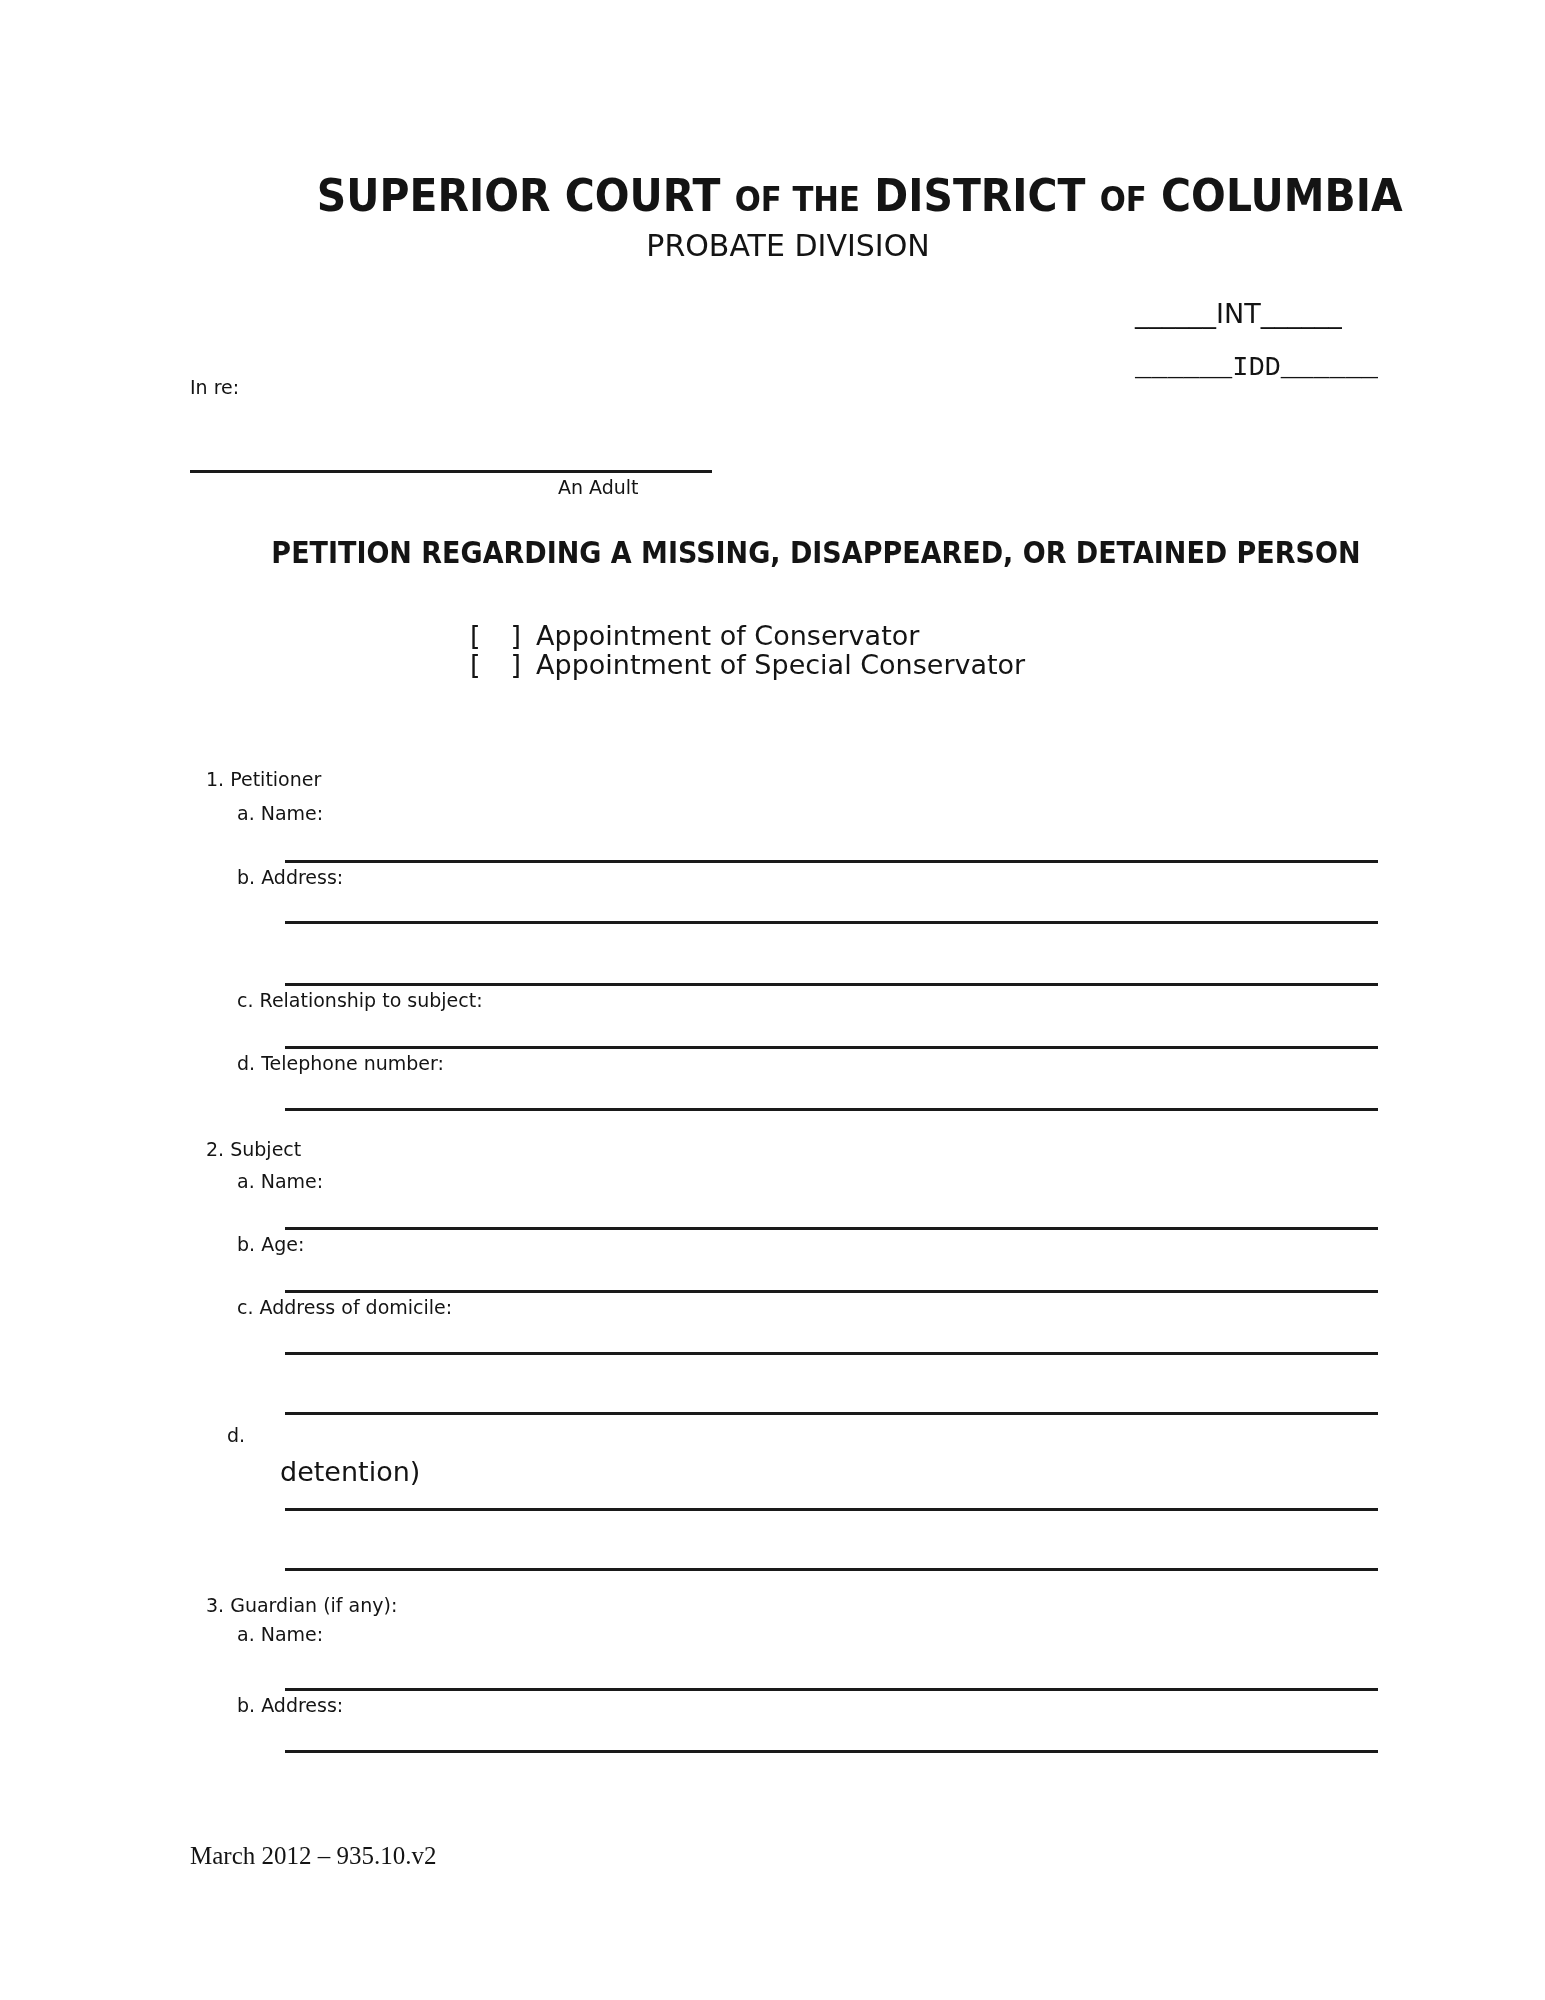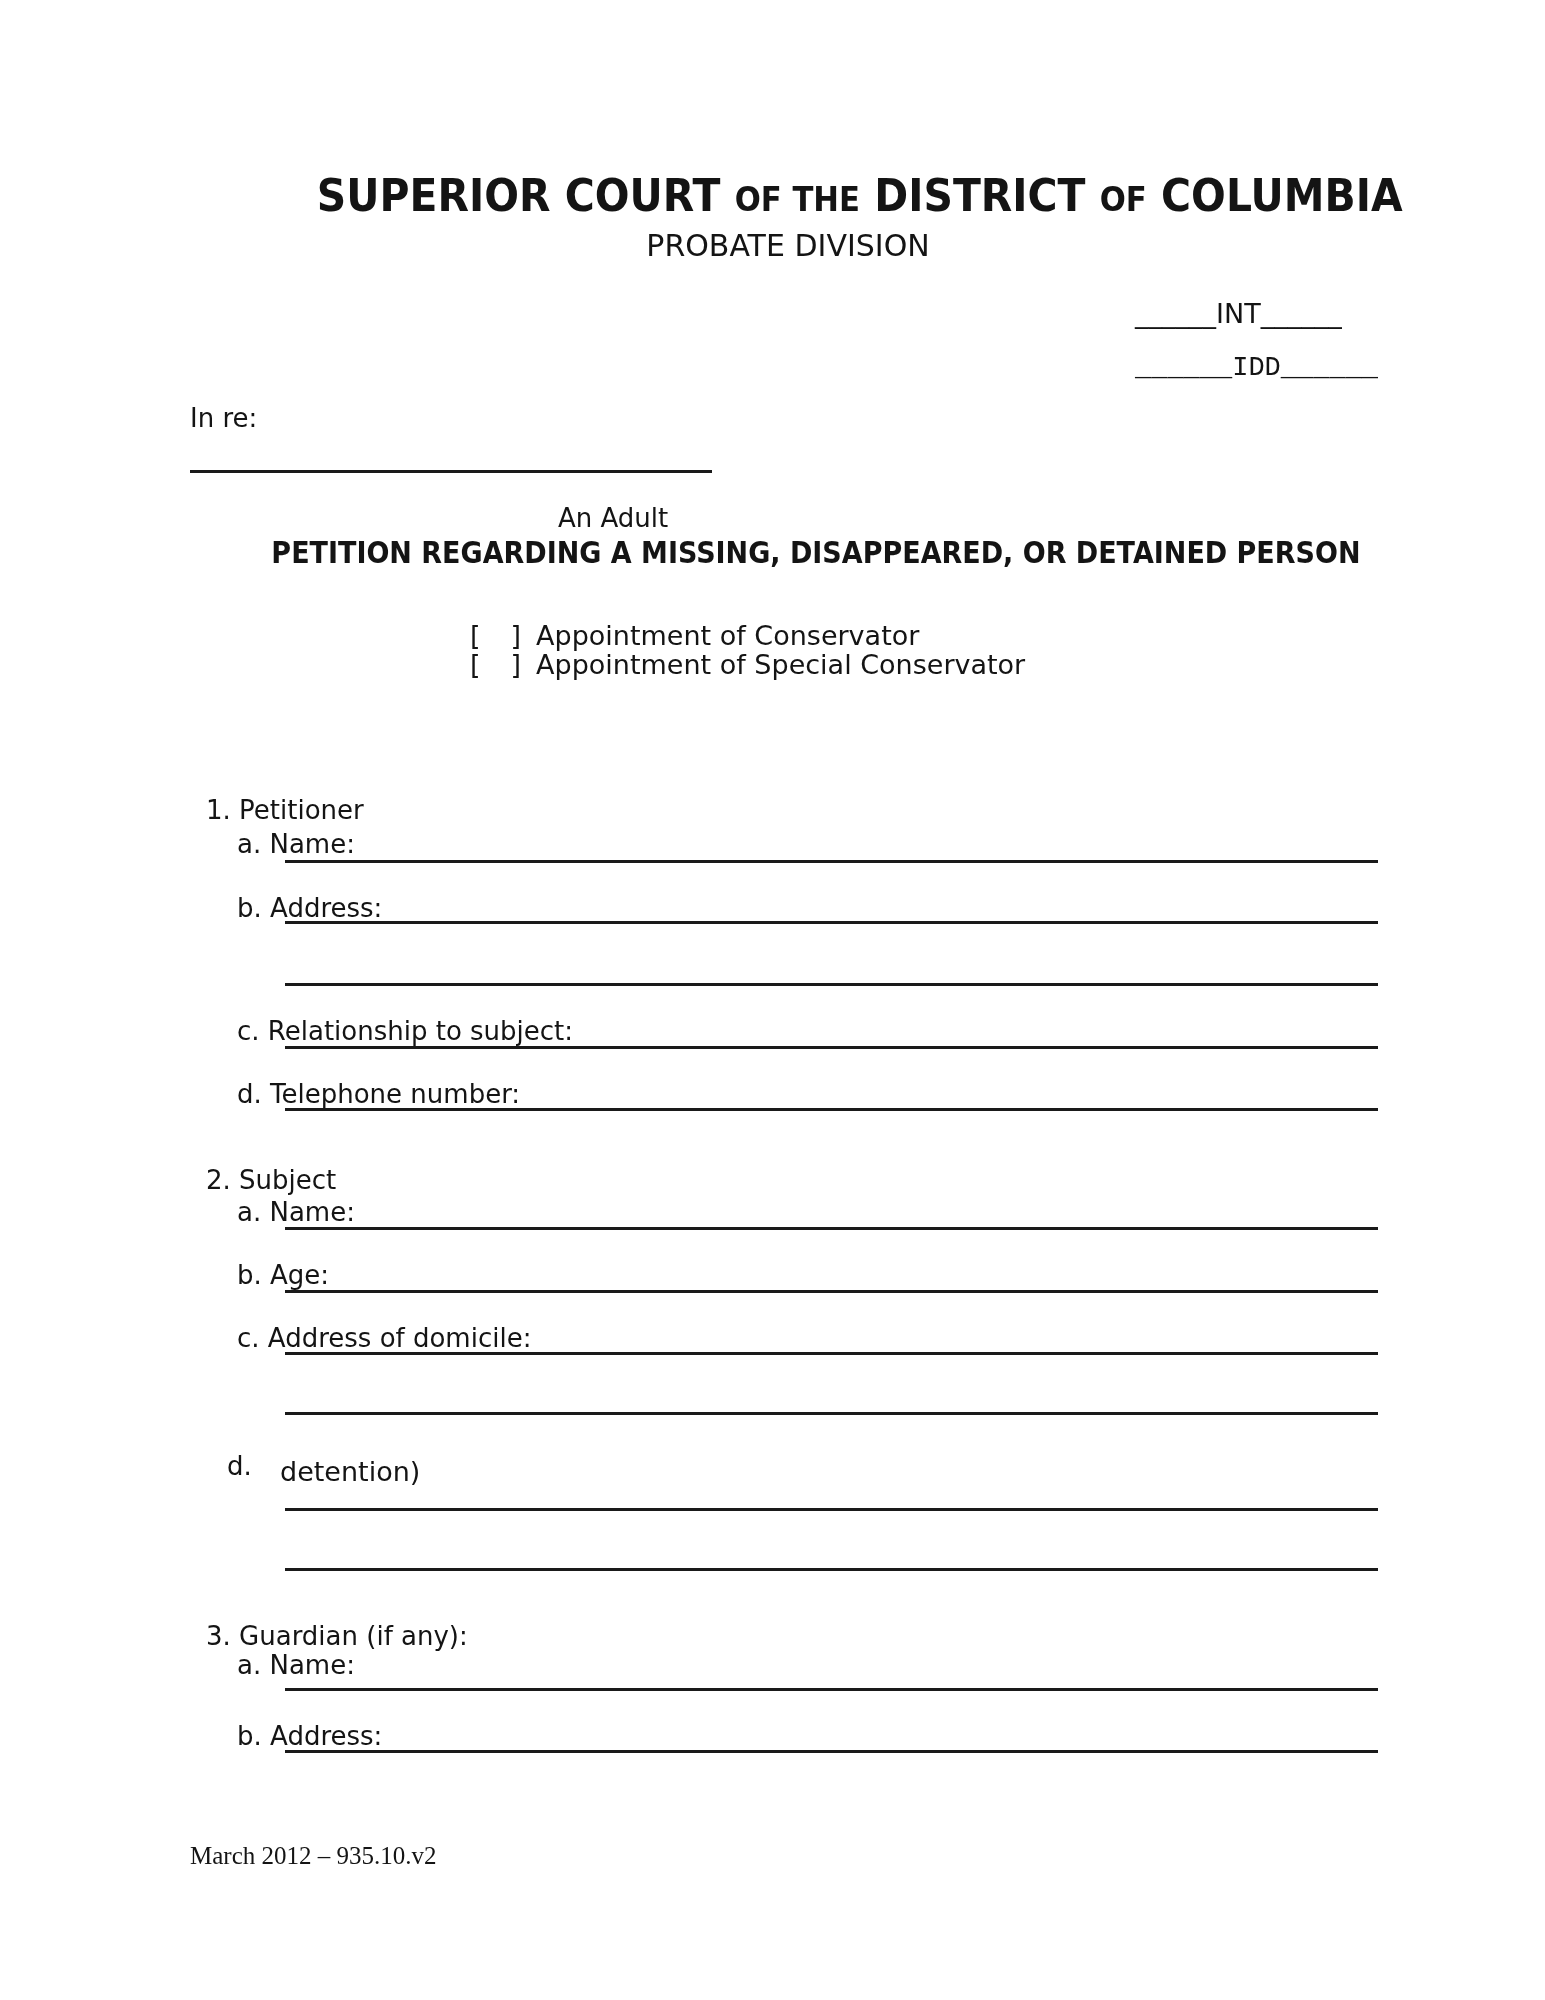--- a/index.html
+++ b/index.html
@@ -5,21 +5,21 @@
   html,body{margin:0;padding:0;background:#777;}
   .page{
     position:relative;
     width:1545px;height:2000px;
     background:#ffffff;
     font-family:"DejaVu Sans","Liberation Sans",sans-serif;
     color:#141414;
     overflow:hidden;
   }
   .abs{position:absolute;}
-  .body-text{font-size:26px;line-height:1.2;white-space:nowrap;margin-top:27px;}
+  .body-text{font-size:19px;line-height:1.2;white-space:nowrap;}
   .center{text-align:center;}
   .court-title{top:170px;left:175px;width:1370px;font-weight:bold;white-space:nowrap;}
   .court-title .inner{display:inline-block;transform:scaleX(0.93);font-size:44px;}
   .court-title .small-caps{font-size:33px;}
   .division{top:228px;left:190px;width:1196px;font-size:30px;}
   .case-blank{font-size:27px;white-space:nowrap;left:1135px;}
   .int-blank{top:298px;}
   .idd-blank{top:353px;font-family:Liberation Mono, monospace;}
   .in-re{top:376px;left:190px;}
   .rule{border-top:3px solid #1a1a1a;height:0;}

